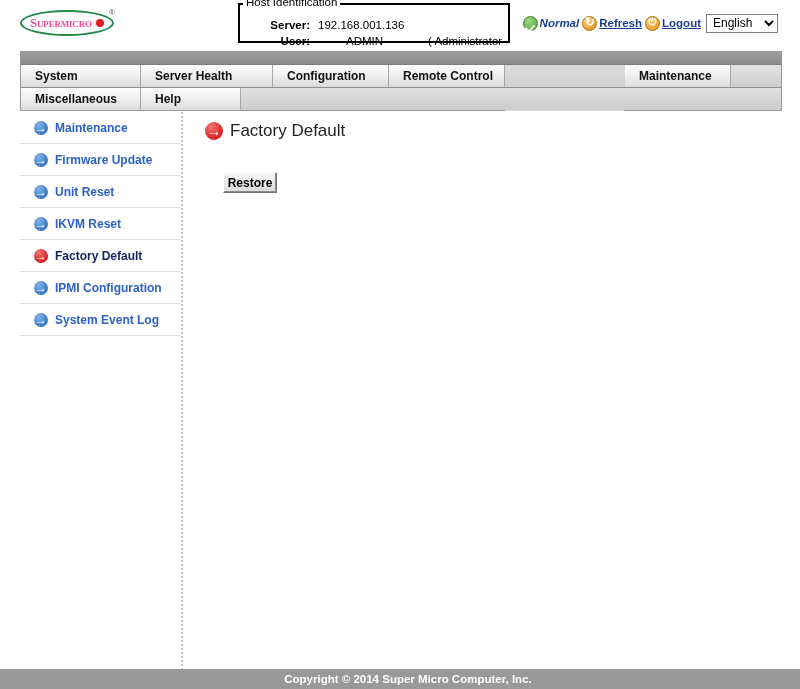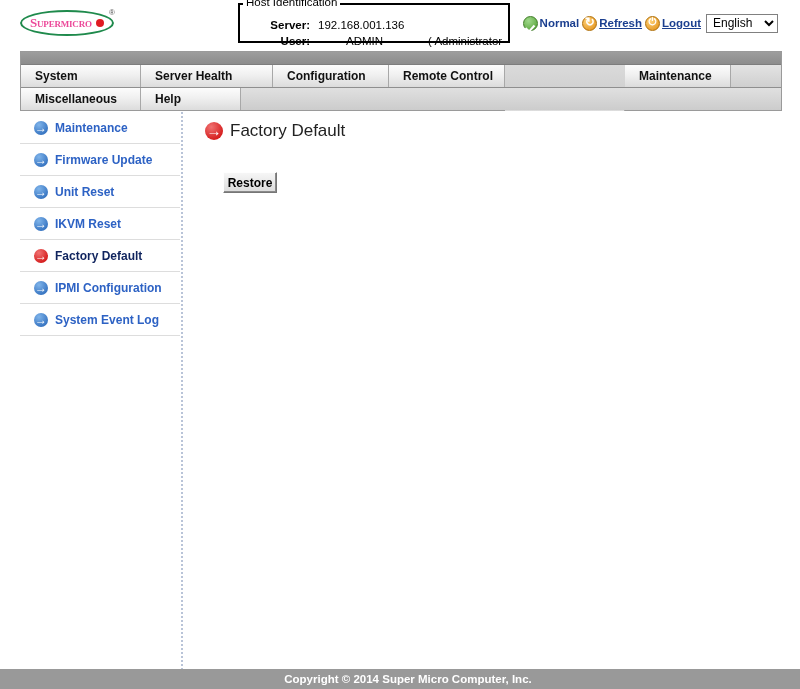--- a/index.html
+++ b/index.html
@@ -156,20 +156,21 @@
     text-align: center;
     font-size: 10px;
     color: #ffffff;
     font-weight: bold;
   }
   .topnav-label {
     font-size: 11.5px;
     font-weight: bold;
     color: #1b3f8f;
     margin-right: 3px;
+    font-style: italic;
   }
   .topnav-link {
     font-size: 11.5px;
     font-weight: bold;
     color: #1b3f8f;
     text-decoration: underline;
     margin-right: 3px;
     cursor: pointer;
   }
   #lang-select {

